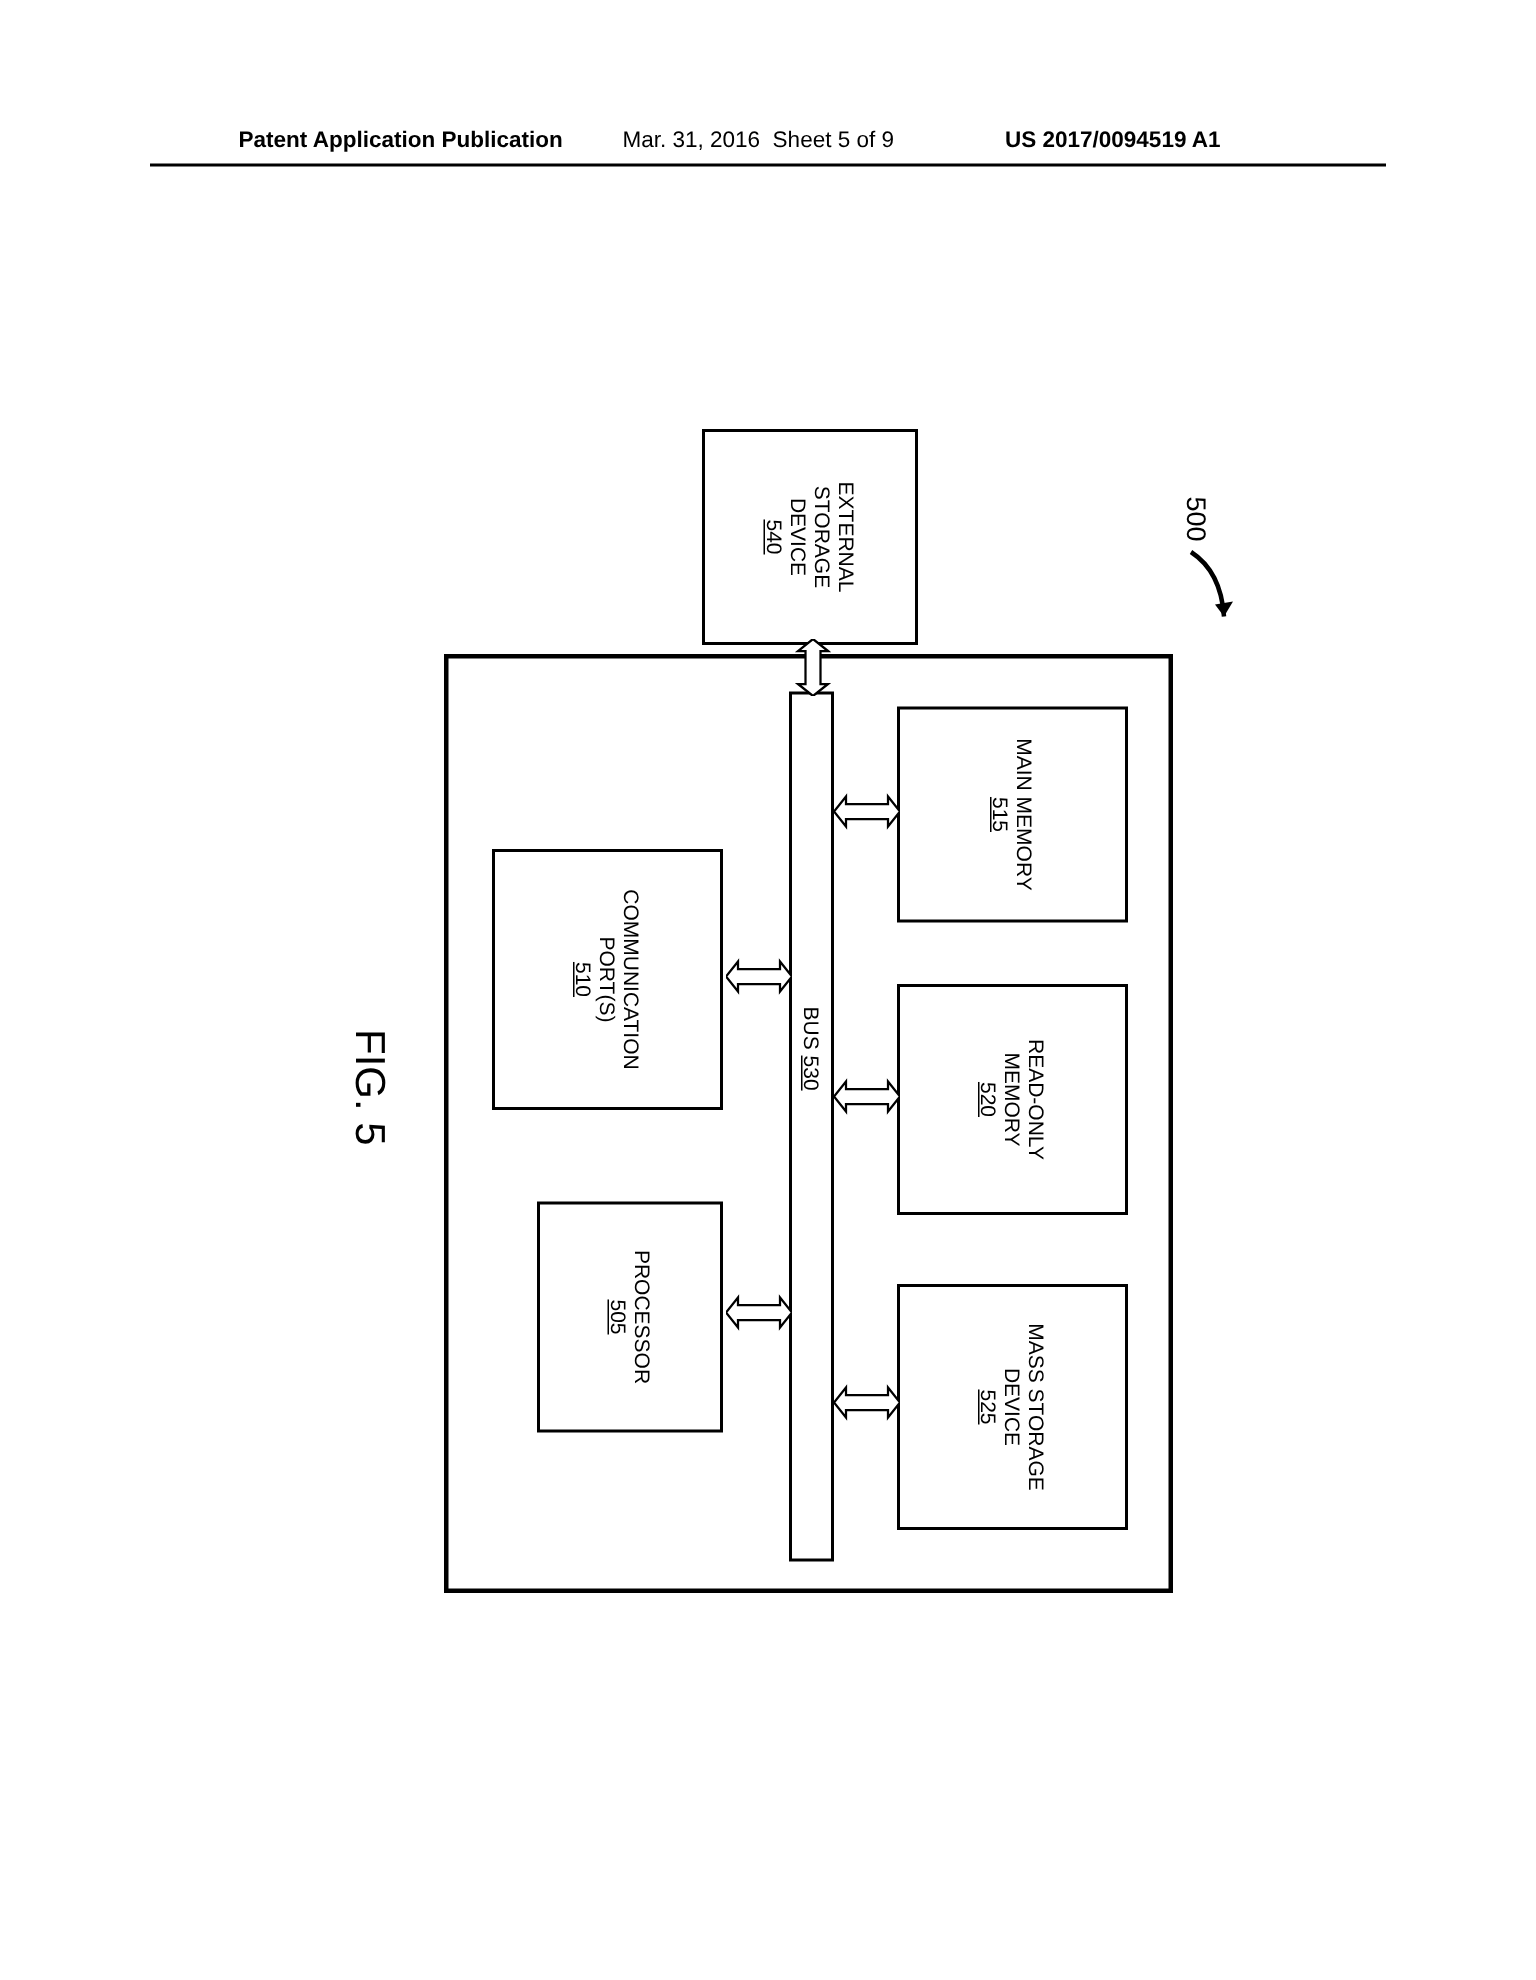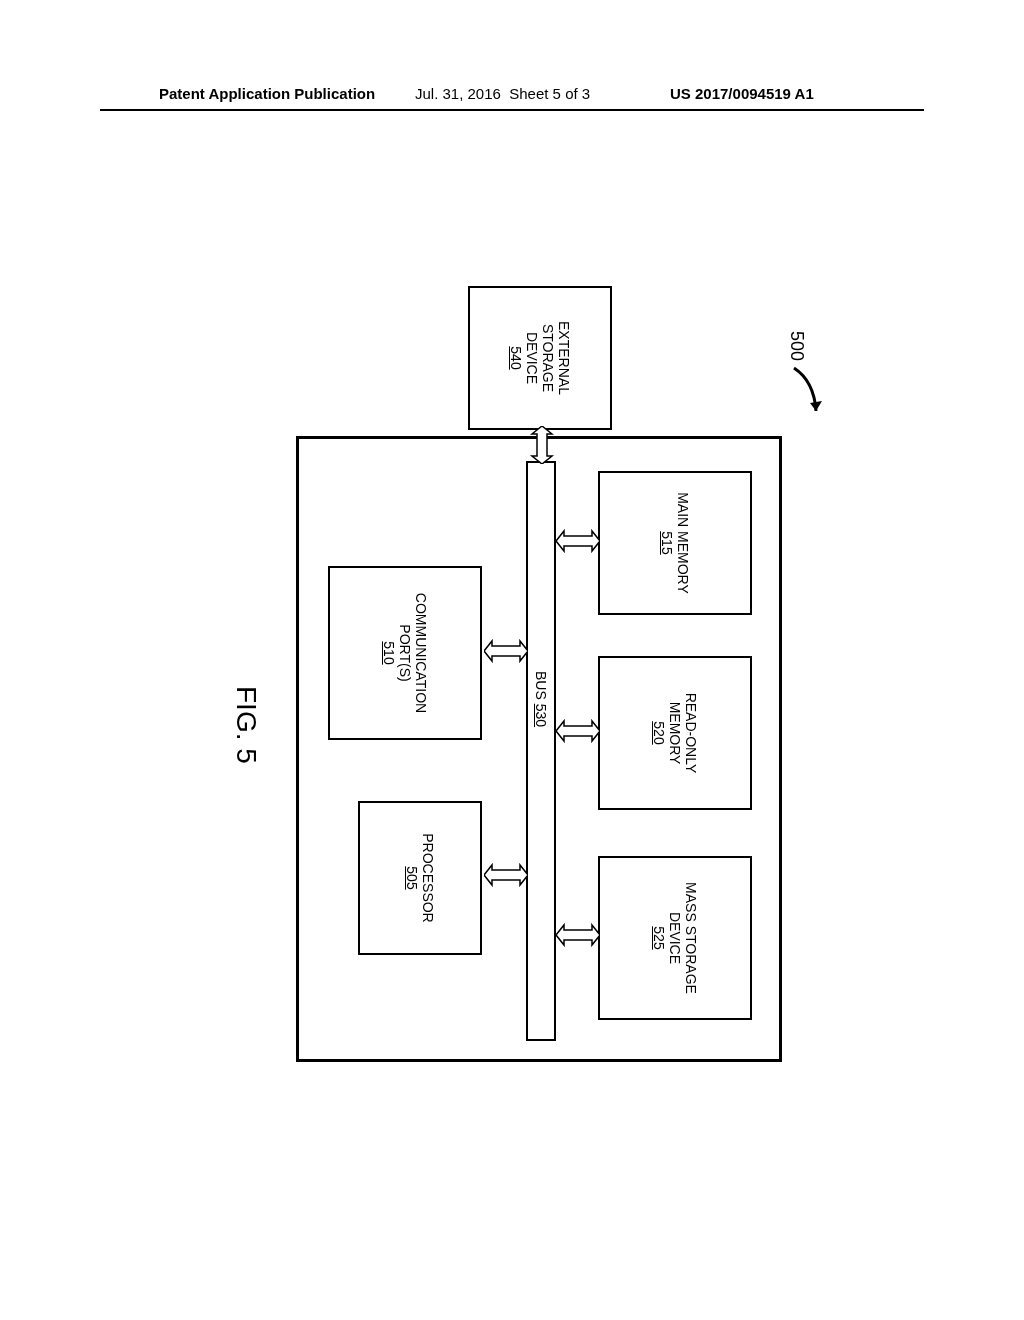--- a/index.html
+++ b/index.html
@@ -52,22 +52,22 @@
   .refnum { position:absolute; font-size:18px; }
   .curve  { position:absolute; }
 </style>
 </head>
 <body>
 
 <div class="page">
 
   <div class="hdr hdr-left">Patent Application Publication</div>
   <div class="hdr hdr-mid">
-     <span>Jul. 31, 2016</span>&nbsp;
-     <span>Sheet 5 of 3</span>
+     <span>Mar. 31, 2016</span>&nbsp;
+     <span>Sheet 5 of 9</span>
   </div>
   <div class="hdr hdr-right">US 2017/0094519 A1</div>
   <div class="hdr-line"></div>
 
   <div class="rotwrap">
 
      <div class="refnum" style="left:115px; top:55px;">500</div>
      <svg class="curve" style="left:150px; top:38px; width:60px; height:40px;">
        <path d="M2,30 Q15,10 45,8" fill="none" stroke="#000" stroke-width="3"></path>
        <polygon points="45,8 35,2 37,14" fill="#000"></polygon>

